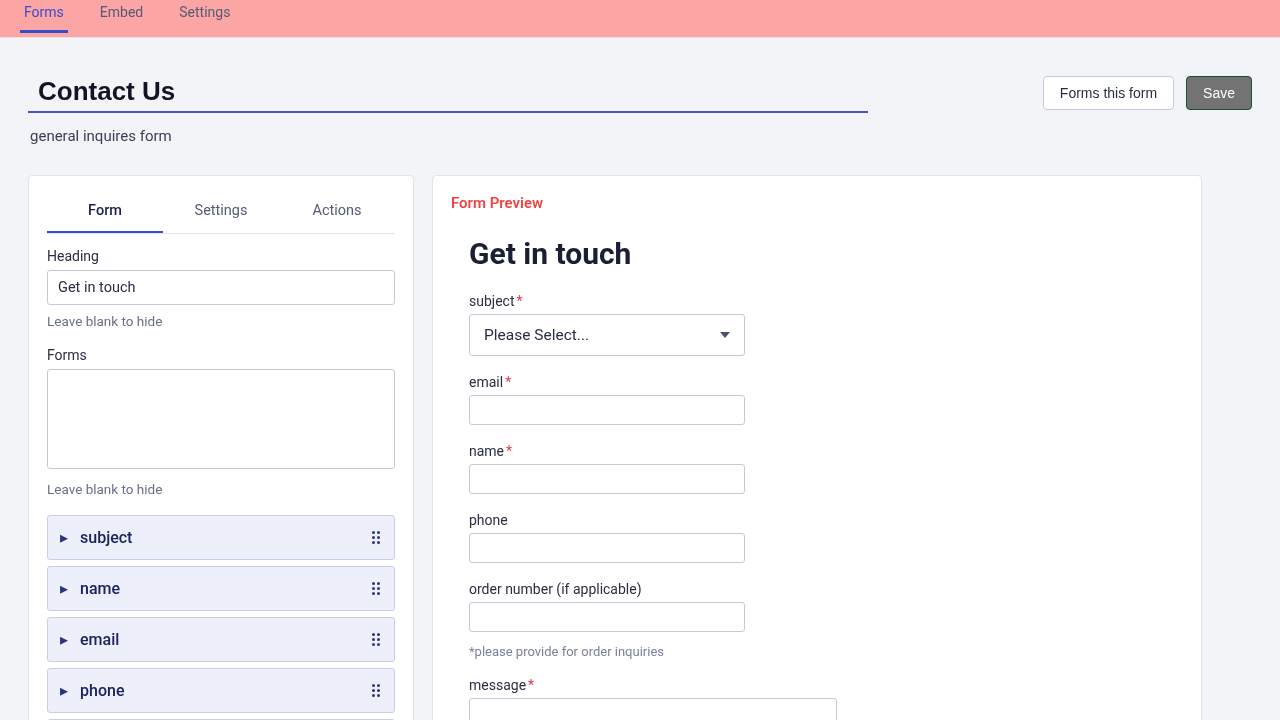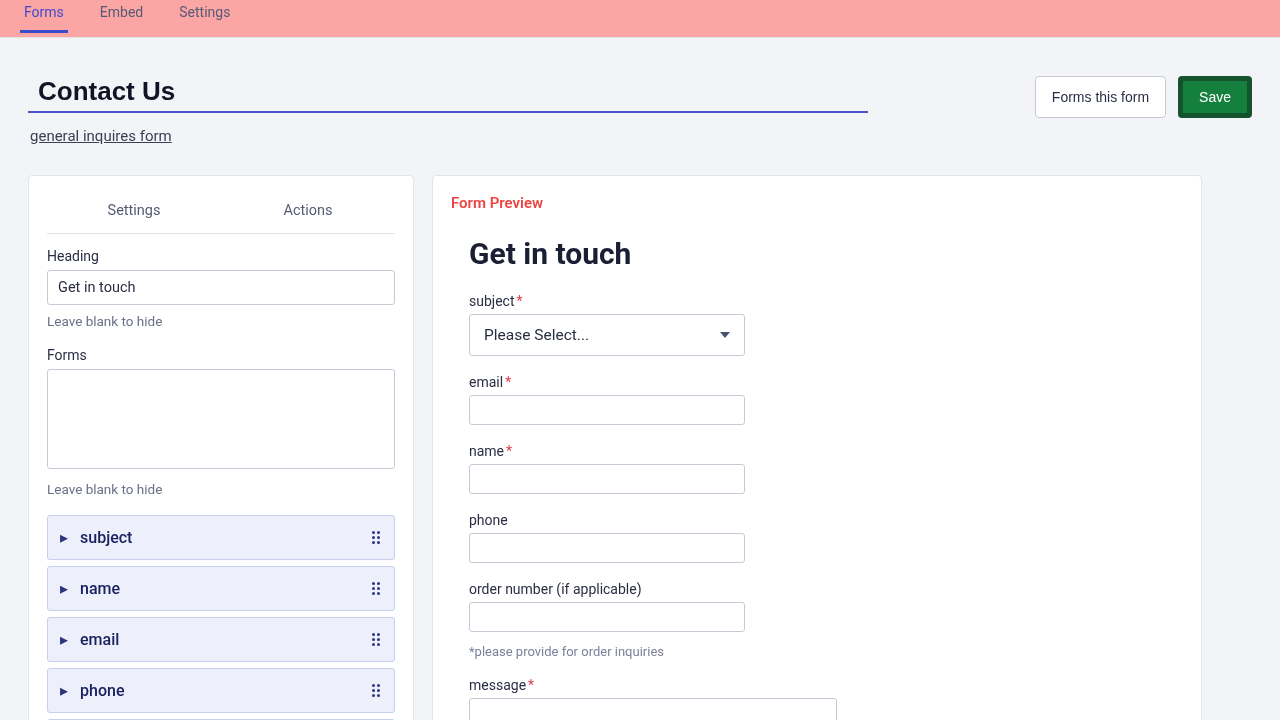--- a/index.html
+++ b/index.html
@@ -53,36 +53,35 @@
     border: none;
     outline: none;
     background: transparent;
     width: 100%;
   }
   .subtitle {
     margin-top: 14px;
     font-size: 15px;
     color: #3a3f55;
     padding-left: 2px;
-    text-decoration: underline;
   }
 
   .header-actions { display: flex; gap: 12px; }
   .btn {
     font-size: 14px;
     padding: 8px 16px;
     border-radius: 4px;
     cursor: pointer;
     border: 1px solid #c7cad6;
     background: #fff;
     color: #2a2e44;
   }
   .btn-primary {
-    background: #15803d;
-    border: 5px solid #14532d;
+    background: #737373;
+    border: 1px solid #14532d;
     color: #fff;
   }
 
   .columns {
     display: flex;
     gap: 18px;
     margin-top: 30px;
   }
 
   
@@ -238,20 +237,21 @@
     <div class="header-actions">
       <button class="btn">Forms this form</button>
       <button class="btn btn-primary">Save</button>
     </div>
   </div>
 
   <div class="columns">
 
     <div class="panel">
       <div class="panel-tabs">
+        <div class="panel-tab active">Form</div>
         <div class="panel-tab">Settings</div>
         <div class="panel-tab">Actions</div>
       </div>
 
       <div class="field-group">
         <label class="field-label">Heading</label>
         <input class="text-input" value="Get in touch" style="">
         <div class="helper">Leave blank to hide</div>
       </div>
 

